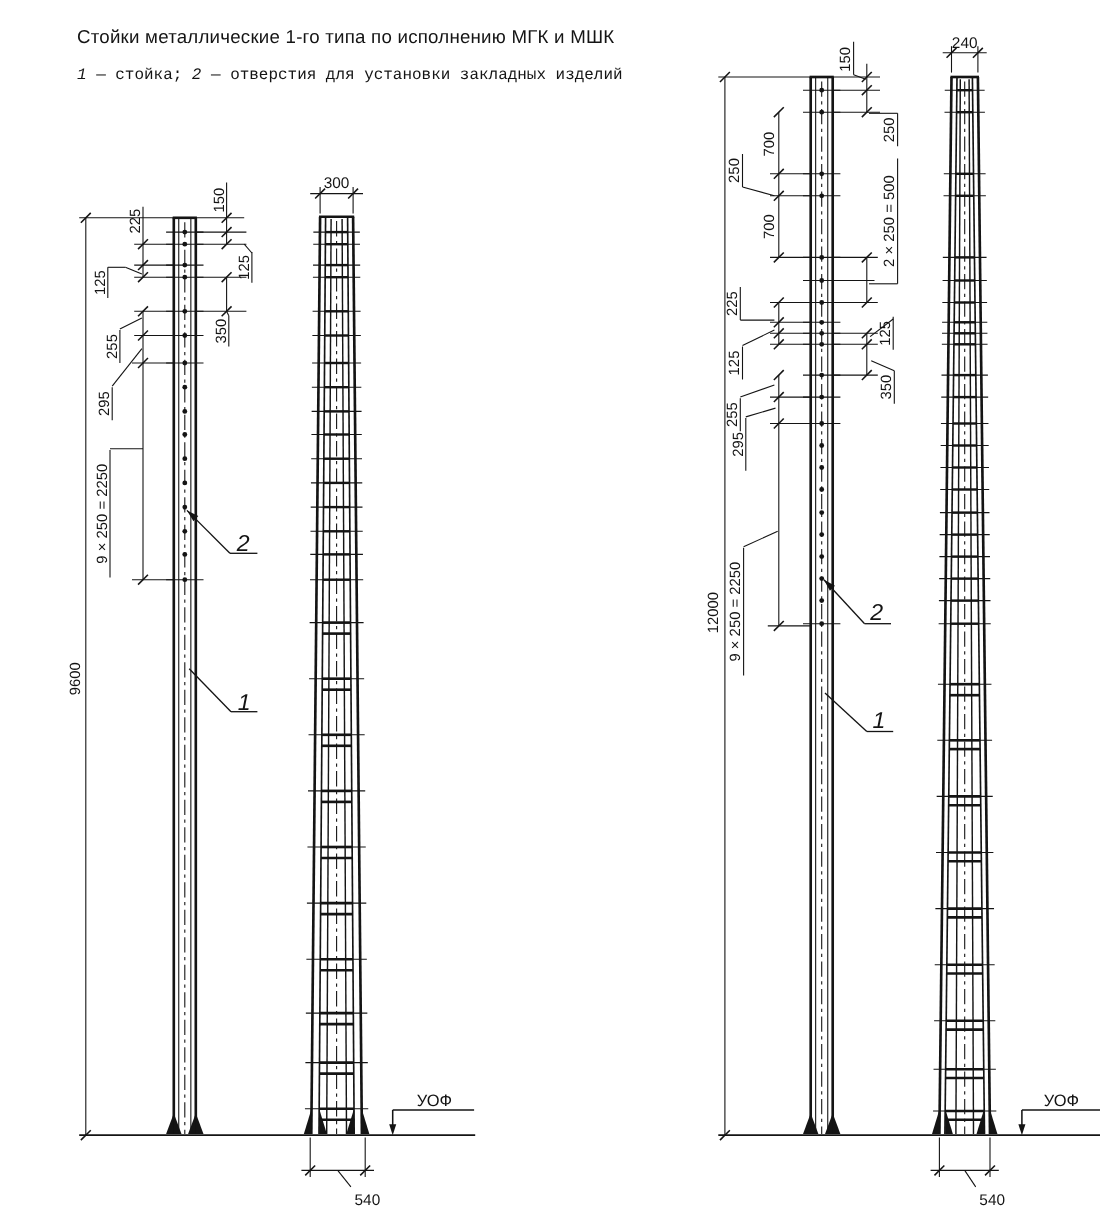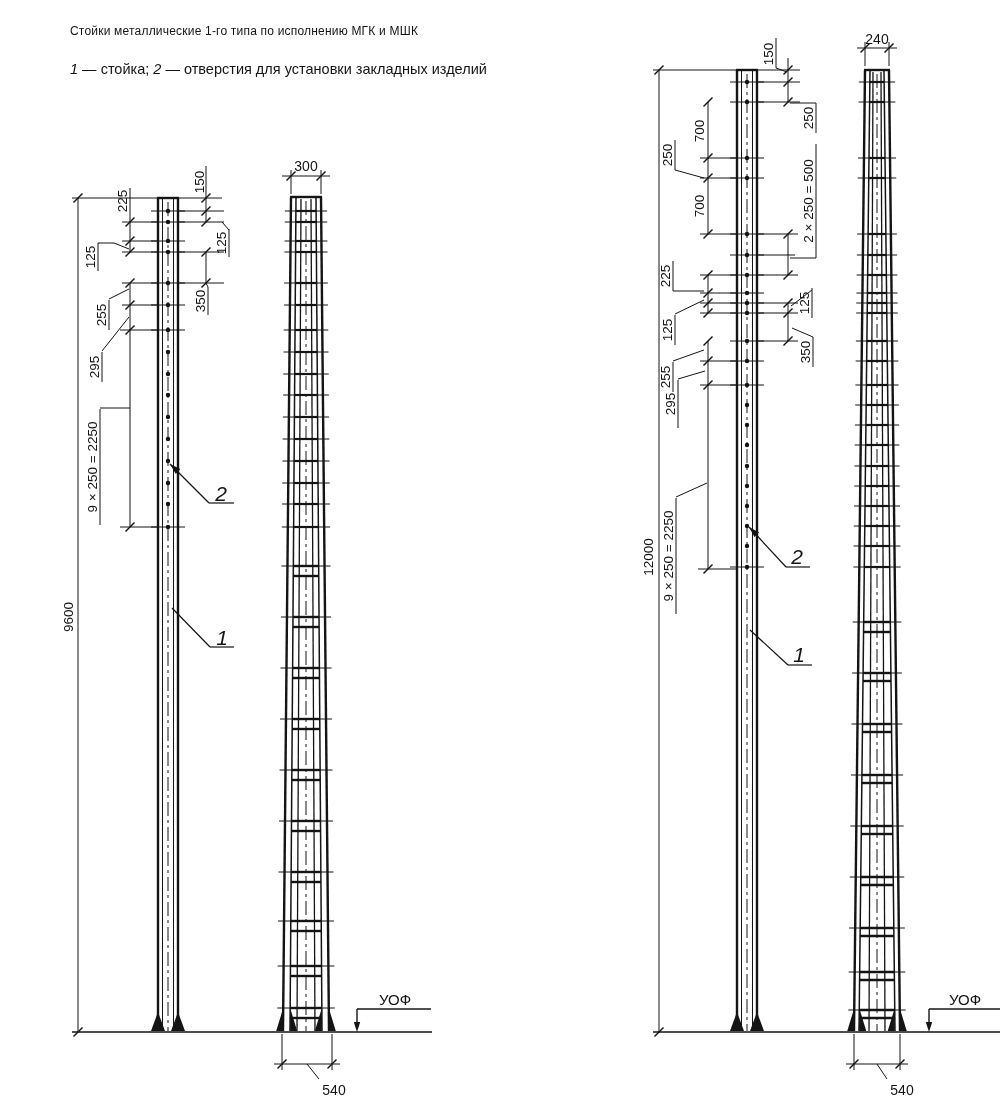--- a/index.html
+++ b/index.html
@@ -1,18 +1,18 @@
 <!DOCTYPE html>
 <html><head>
 <meta charset="utf-8">
 <style>
   html,body{margin:0;padding:0;background:#ffffff;}
   body{width:1000px;height:1118px;position:relative;font-family:"Liberation Sans",sans-serif;color:#141414;overflow:hidden;}
-  .title{position:absolute;left:70px;top:24px;font-size:12px;letter-spacing:.2px;}
-  .legend{position:absolute;left:70px;top:61px;font-size:14.5px;}
+  .title{position:absolute;left:70px;top:24px;font-size:17px;letter-spacing:.2px;}
+  .legend{position:absolute;left:70px;top:61px;font-size:14.5px;font-family:Liberation Mono, monospace;}
   .legend .it{font-style:italic;}
   svg{position:absolute;left:0;top:0;}
   text{fill:#141414;font-family:"Liberation Sans",sans-serif;}
   .dim{font-size:13.5px;text-anchor:middle;}
   .dimh{font-size:14px;text-anchor:middle;}
   .uof{font-size:15px;text-anchor:middle;}
   .callout{font-size:21px;font-style:italic;text-anchor:middle;}
 </style>
 </head>
 <body>

